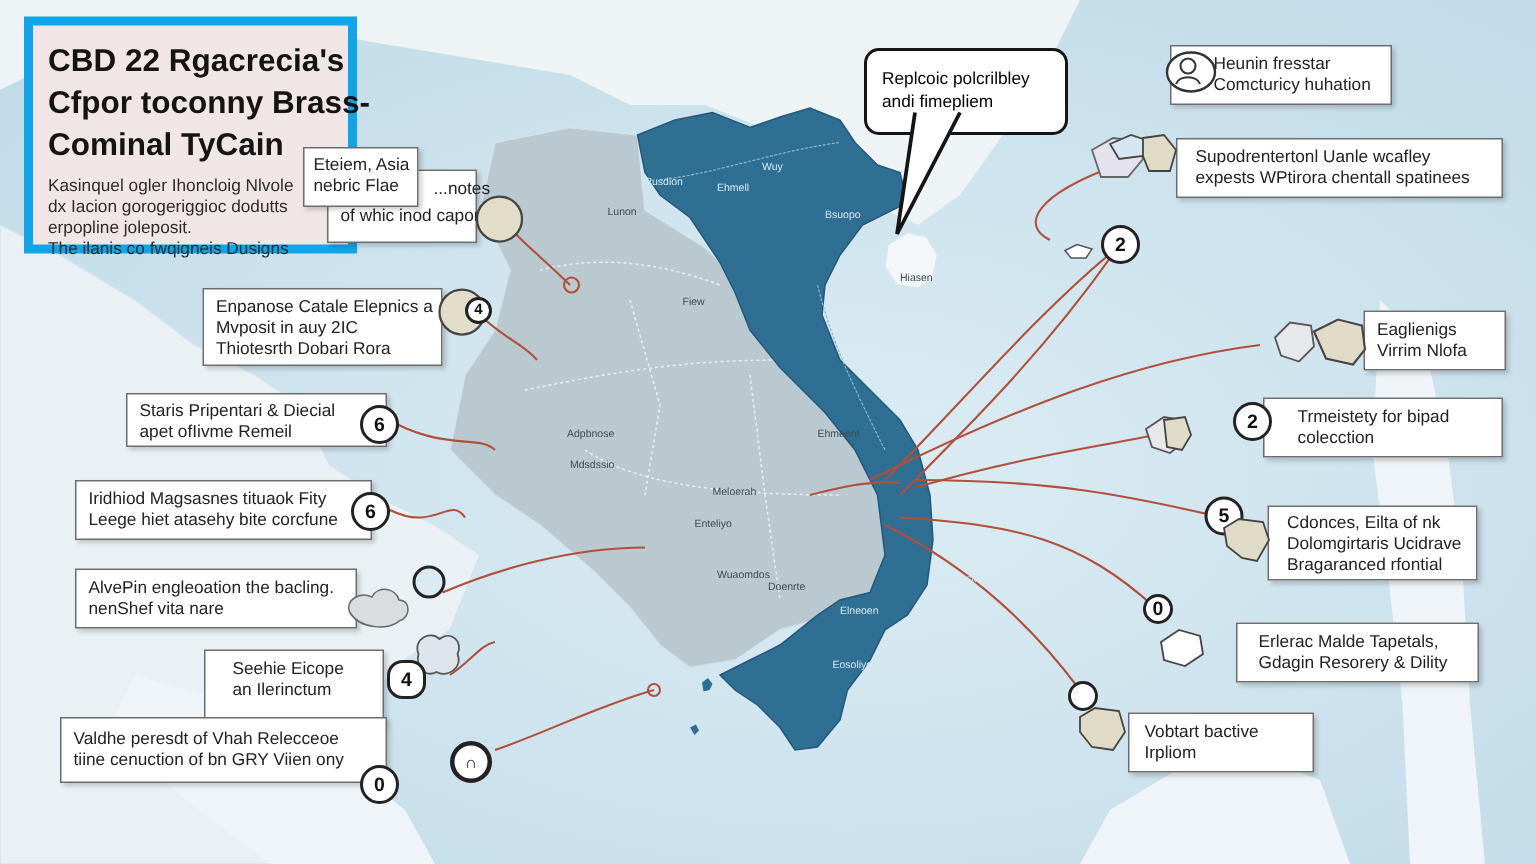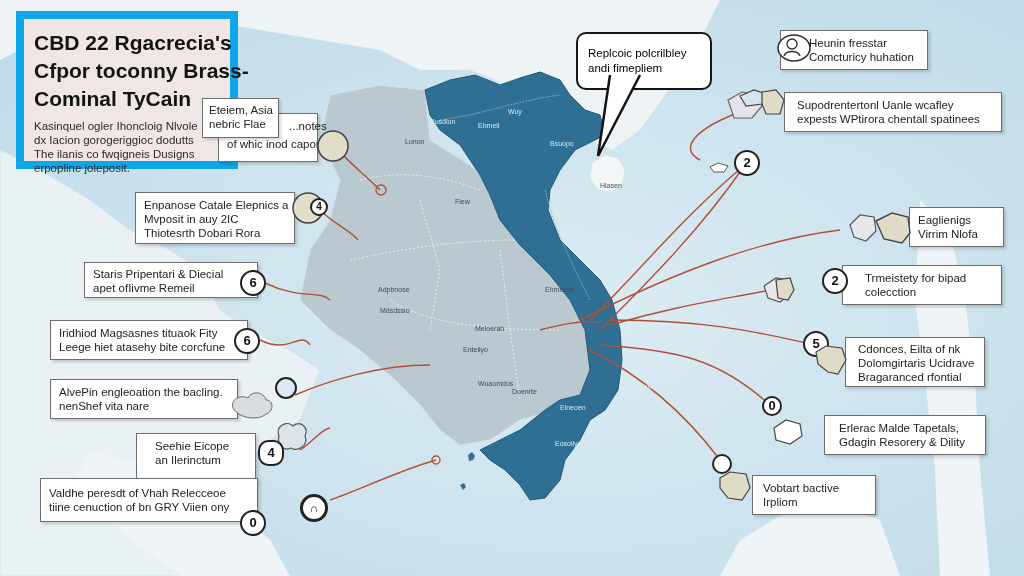--- a/index.html
+++ b/index.html
@@ -5,21 +5,21 @@
   html, body { margin:0; padding:0; }
   body { width:1024px; height:576px; overflow:hidden; position:relative;
          font-family:"Liberation Sans", sans-serif; background:#cfe4ee; }
   #stage { position:absolute; left:0; top:0; width:1024px; height:576px; }
   .callout { position:absolute; background:#ffffff; border:1.5px solid #6d6d6d;
              border-radius:0; box-shadow:2px 2px 3px rgba(0,0,0,0.18);
              font-size:11.5px; line-height:14px; color:#222; padding:5px 8px;
              box-sizing:border-box; }
   .callout span { display:block; white-space:nowrap; }
   .title-box { position:absolute; left:16px; top:11px; width:222px; height:158px;
-               background:#f1e6e6; border:8px solid #0ea5e9; box-sizing:border-box;
+               background:#f1e6e6; border:6px solid #0ea5e9; box-sizing:border-box;
                padding:10px 10px; }
   .title-box .t { font-weight:bold; font-size:21px; line-height:28px; color:#141414; white-space:nowrap; }
   .title-box .d { font-size:11.5px; line-height:14px; color:#2b2b2b; margin-top:6px; white-space:nowrap; }
   .speech { position:absolute; left:576px; top:32px; width:136px; height:58px;
             background:#fff; border:2.5px solid #151515; border-radius:10px;
             box-sizing:border-box; padding:12px 10px; font-size:11.5px; line-height:15px; }
   .speech span { display:block; white-space:nowrap; }
   .badge { position:absolute; width:22px; height:22px; border:2px solid #222;
            border-radius:50%; background:#fff; font-size:13px; font-weight:bold;
            text-align:center; line-height:22px; color:#111; box-sizing:content-box; }
@@ -109,22 +109,22 @@
   <span class="maplabel dark" style="left:555px;top:440px">Eosoliyo</span>
   <span class="maplabel" style="left:600px;top:182px">Hiasen</span>
 
   <div class="title-box">
     <div class="t">CBD 22 Rgacrecia's</div>
     <div class="t">Cfpor toconny Brass-</div>
     <div class="t">Cominal TyCain</div>
     <div class="d">
       <div>Kasinquel ogler Ihoncloig Nlvole</div>
       <div>dx Iacion gorogeriggioc dodutts</div>
+      <div>erpopline joleposit.</div>
       <div>The ilanis co fwqigneis Dusigns</div>
-      <div>erpopline joleposit.</div>
     </div>
   </div>
 
   <div class="speech">
     <span>Replcoic polcrilbley</span>
     <span>andi fimepliem</span>
   </div>
   <svg width="80" height="90" style="position:absolute;left:590px;top:72px">
     <path d="M20,3 L8,84 L50,3" fill="#fff" stroke="#151515" stroke-width="2.5"></path>
   </svg>

